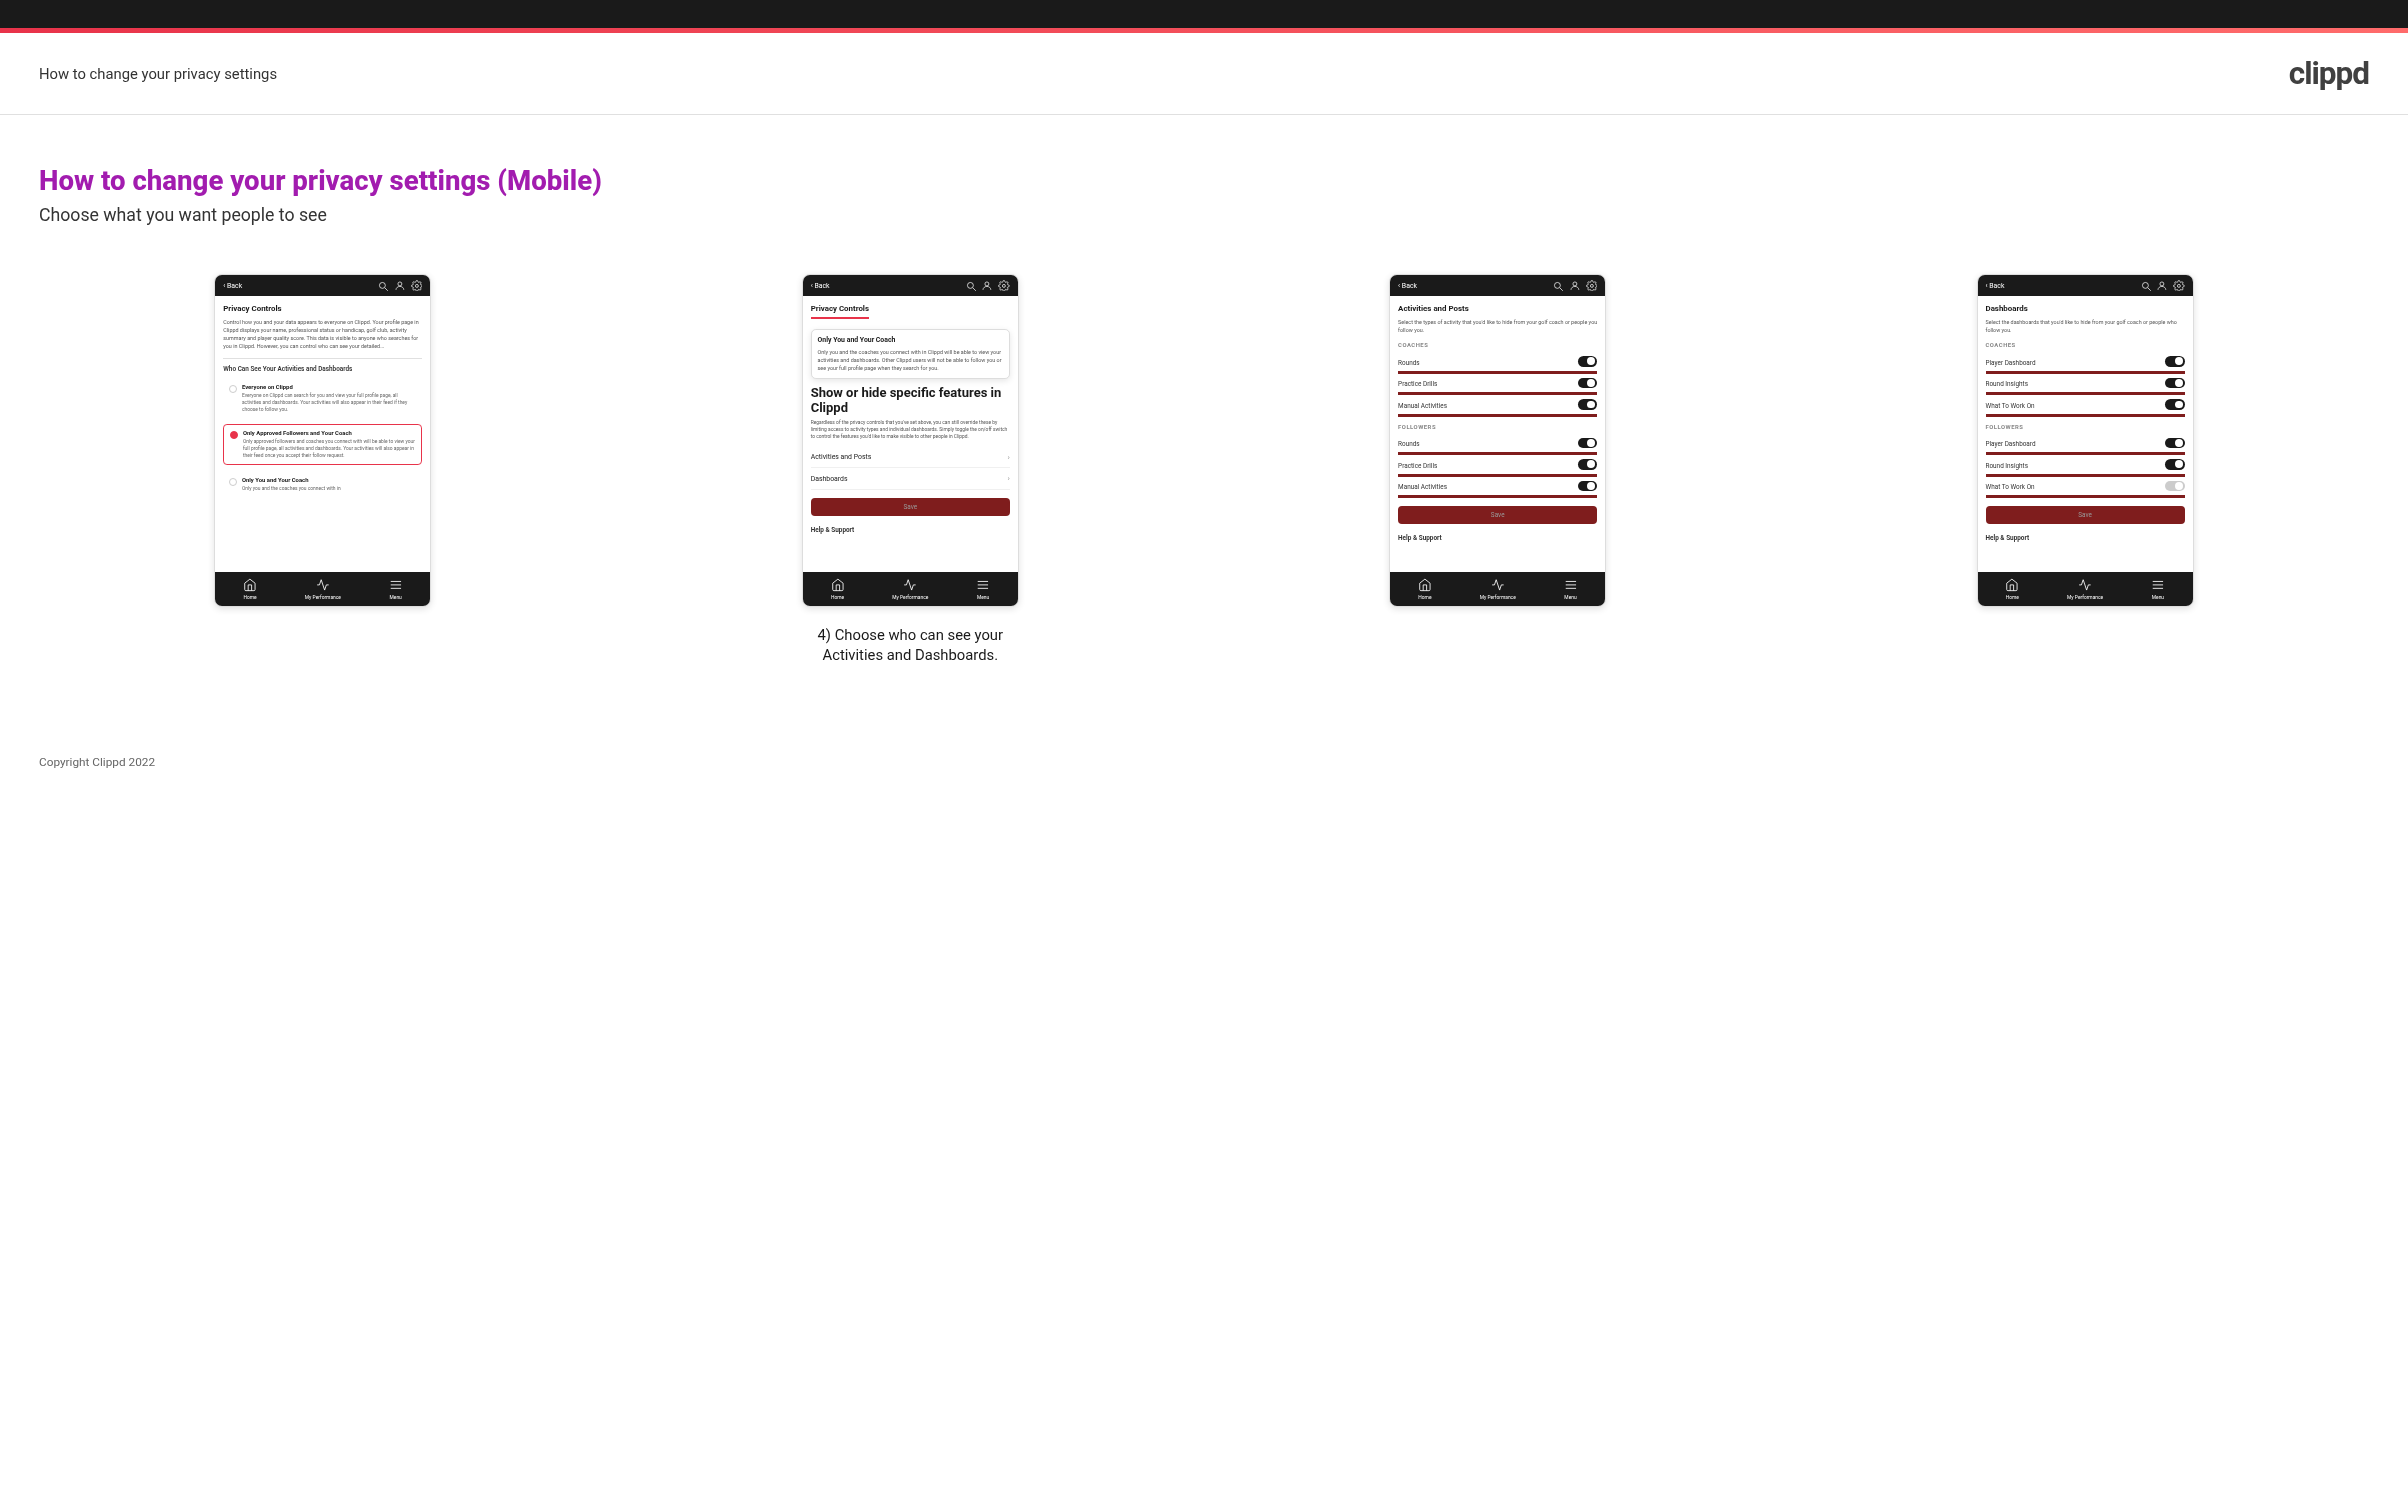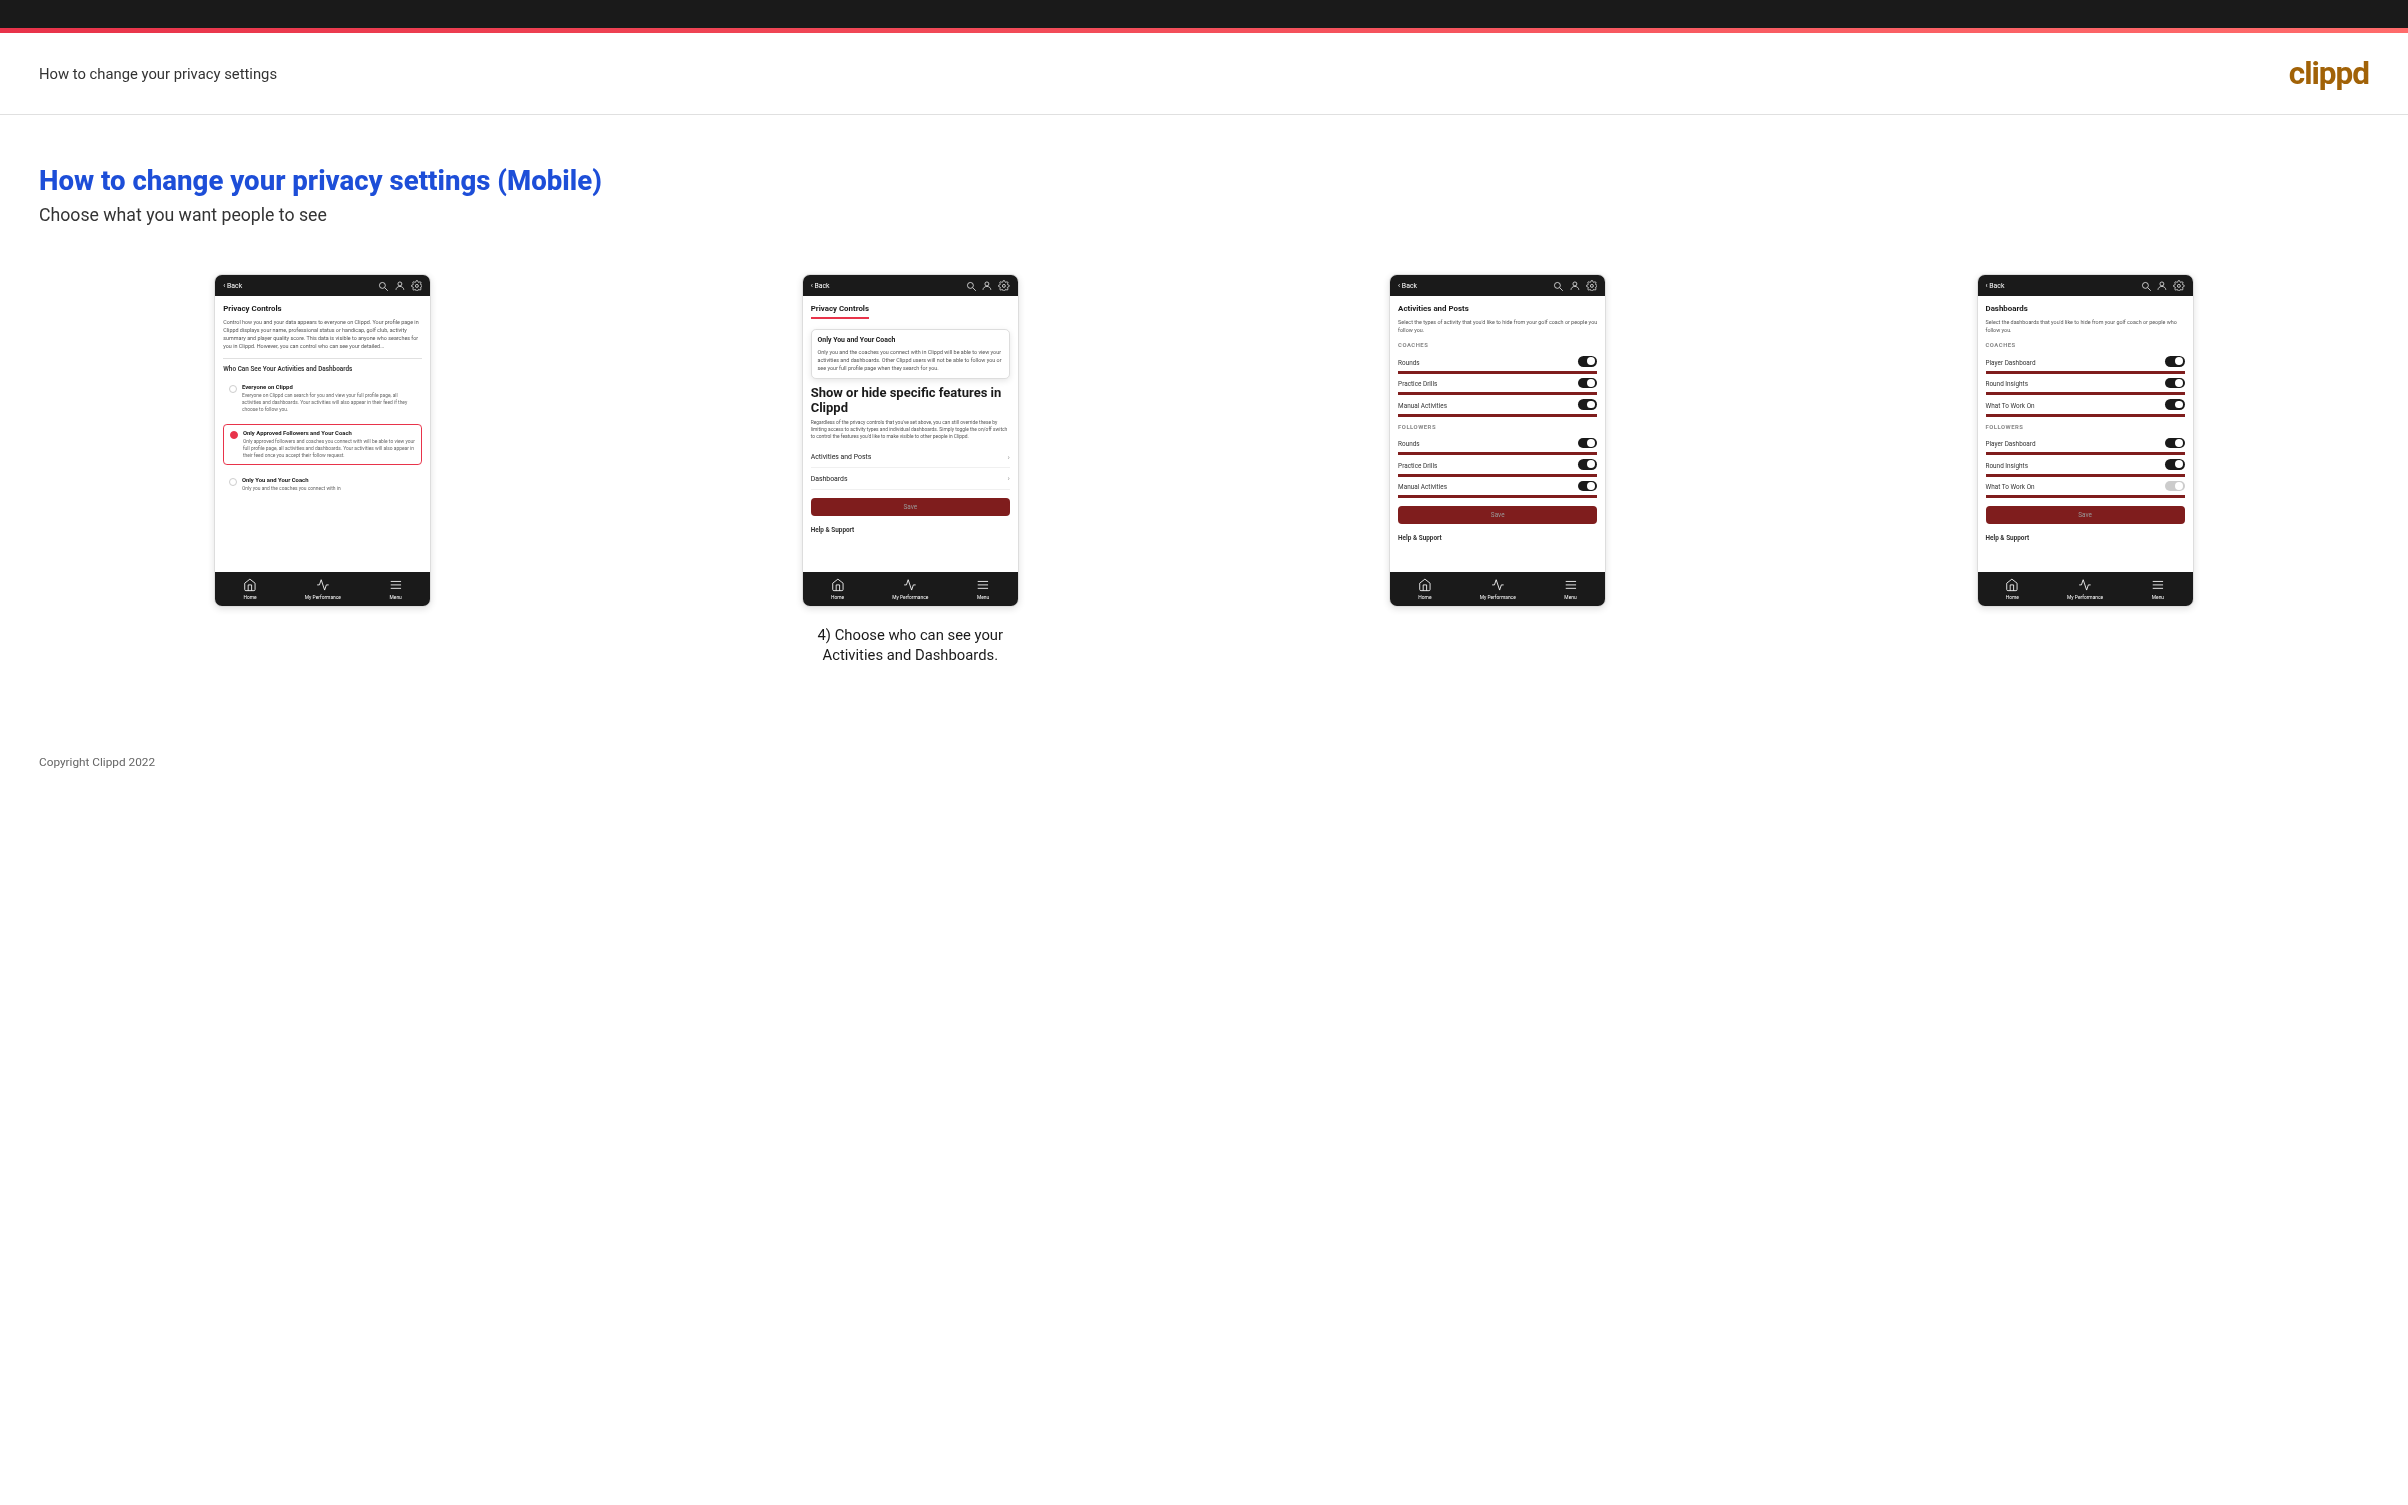--- a/index.html
+++ b/index.html
@@ -29,32 +29,32 @@
       border-bottom: 1px solid #e0e0e0;
     }
     .header-title {
       font-size: 14.8px;
       color: #333;
       font-weight: 400;
     }
     .logo {
       font-size: 31.5px;
       font-weight: 700;
-      color: #a16207;
+      color: #404040;
       letter-spacing: -1px;
     }
 
     
     .main {
       padding: 49px 39px 59px 39px;
     }
     .page-heading {
       font-size: 27.6px;
       font-weight: 800;
-      color: #1d4ed8;
+      color: #a21caf;
       margin-bottom: 7.9px;
     }
     .page-subheading {
       font-size: 17.7px;
       color: #333;
       font-weight: 400;
       margin-bottom: 49px;
     }
 
     

